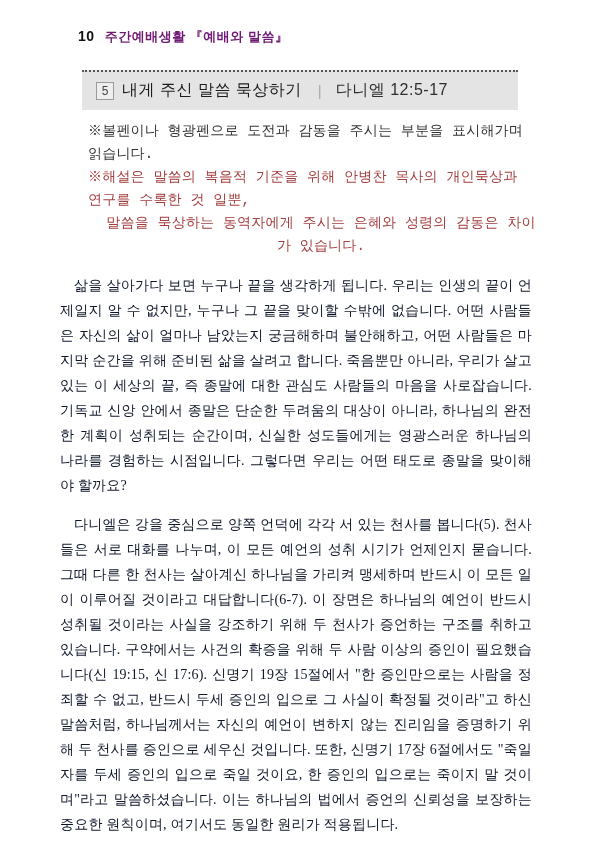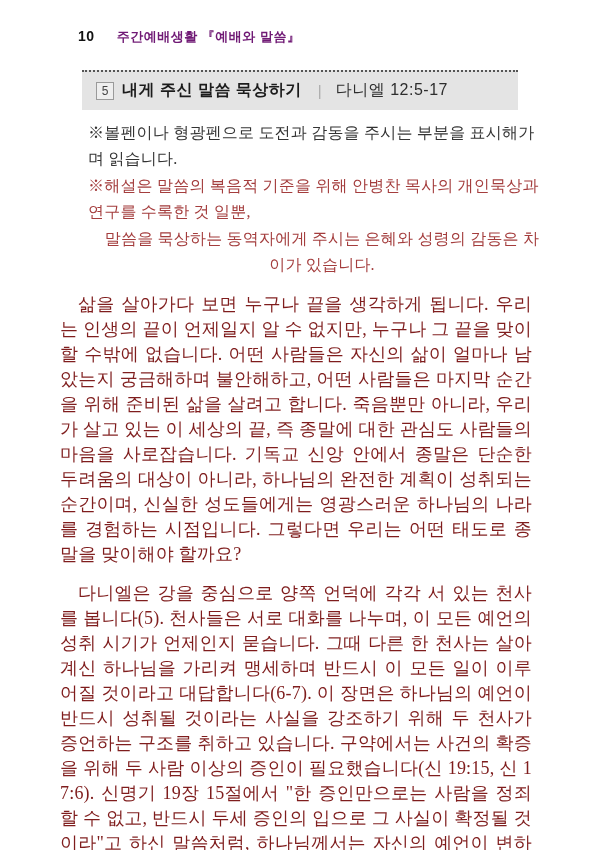--- a/index.html
+++ b/index.html
@@ -13,21 +13,21 @@
   .page { width: 600px; height: 850px; box-sizing: border-box; padding-top: 28px; }
 
   
   .running-head {
     margin: 0 60px 0 78px;
     font-size: 13px;
     color: #333;
     font-family: "Liberation Sans", "DejaVu Sans", sans-serif;
     letter-spacing: 0.5px;
   }
-  .running-head .pagenum { font-weight: bold; font-size: 14px; color: #111; margin-right: 18px; }
+  .running-head .pagenum { font-weight: bold; font-size: 14px; color: #111; margin-right: 6px; }
   .running-head .booktitle { font-weight: 700; color: #701a75; }
 
   
   .section-bar {
     margin: 24px 82px 0 82px;
     background: #e4e4e4;
     border-top: 2px dotted #555;
     padding: 8px 14px 9px 14px;
     display: flex;
     align-items: center;
@@ -35,56 +35,57 @@
   }
   .num-box {
     display: inline-flex; align-items: center; justify-content: center;
     width: 16px; height: 16px;
     border: 1px solid #9a9a9a;
     font-size: 12px; color: #444;
     background: #eeeeee;
     margin-right: 8px;
     flex: 0 0 auto;
   }
-  .section-title { font-weight: bold; font-size: 16px; color: #1b1b1b; letter-spacing: 0.5px; }
+  .section-title { font-weight: normal; font-size: 16px; color: #1b1b1b; letter-spacing: 0.5px; }
   .bar-divider { color: #aaa; margin: 0 14px 0 16px; font-weight: normal; font-size: 15px; }
   .section-passage { font-size: 16px; color: #2e2e2e; letter-spacing: 0.5px; }
 
   
   .notes {
     margin: 10px 60px 0 88px;
-    font-size: 16px;
+    font-size: 14px;
     line-height: 1.65;
     letter-spacing: 0.2px;
+    font-family: Liberation Mono, monospace;
   }
   .note-black { color: #333; }
   .note-red { color: #a43d3d; }
   .note-indent { padding-left: 1em; text-align: center; }
 
   
   .heading {
     margin: 22px 60px 0 62px;
     font-size: 17px;
     font-weight: bold;
     color: #151515;
     font-family: "Liberation Sans", "DejaVu Sans", sans-serif;
     letter-spacing: 0.3px;
   }
   .heading .bullet { font-size: 15px; margin-right: 8px; }
 
   
   .body-text { margin: 14px 60px 0 60px; }
   .body-text p {
     margin: 0 8px 14px 0;
-    font-size: 18px;
+    font-size: 14px;
     line-height: 25px;
     text-align: justify;
     text-indent: 1em;
     word-break: break-all;
-    color: #7f1d1d;
+    color: #0f172a;
     letter-spacing: 0.2px;
   }
 </style>
 </head>
 <body>
 
 <div class="page">
 
   <div class="running-head">
     <span class="pagenum">10</span>

